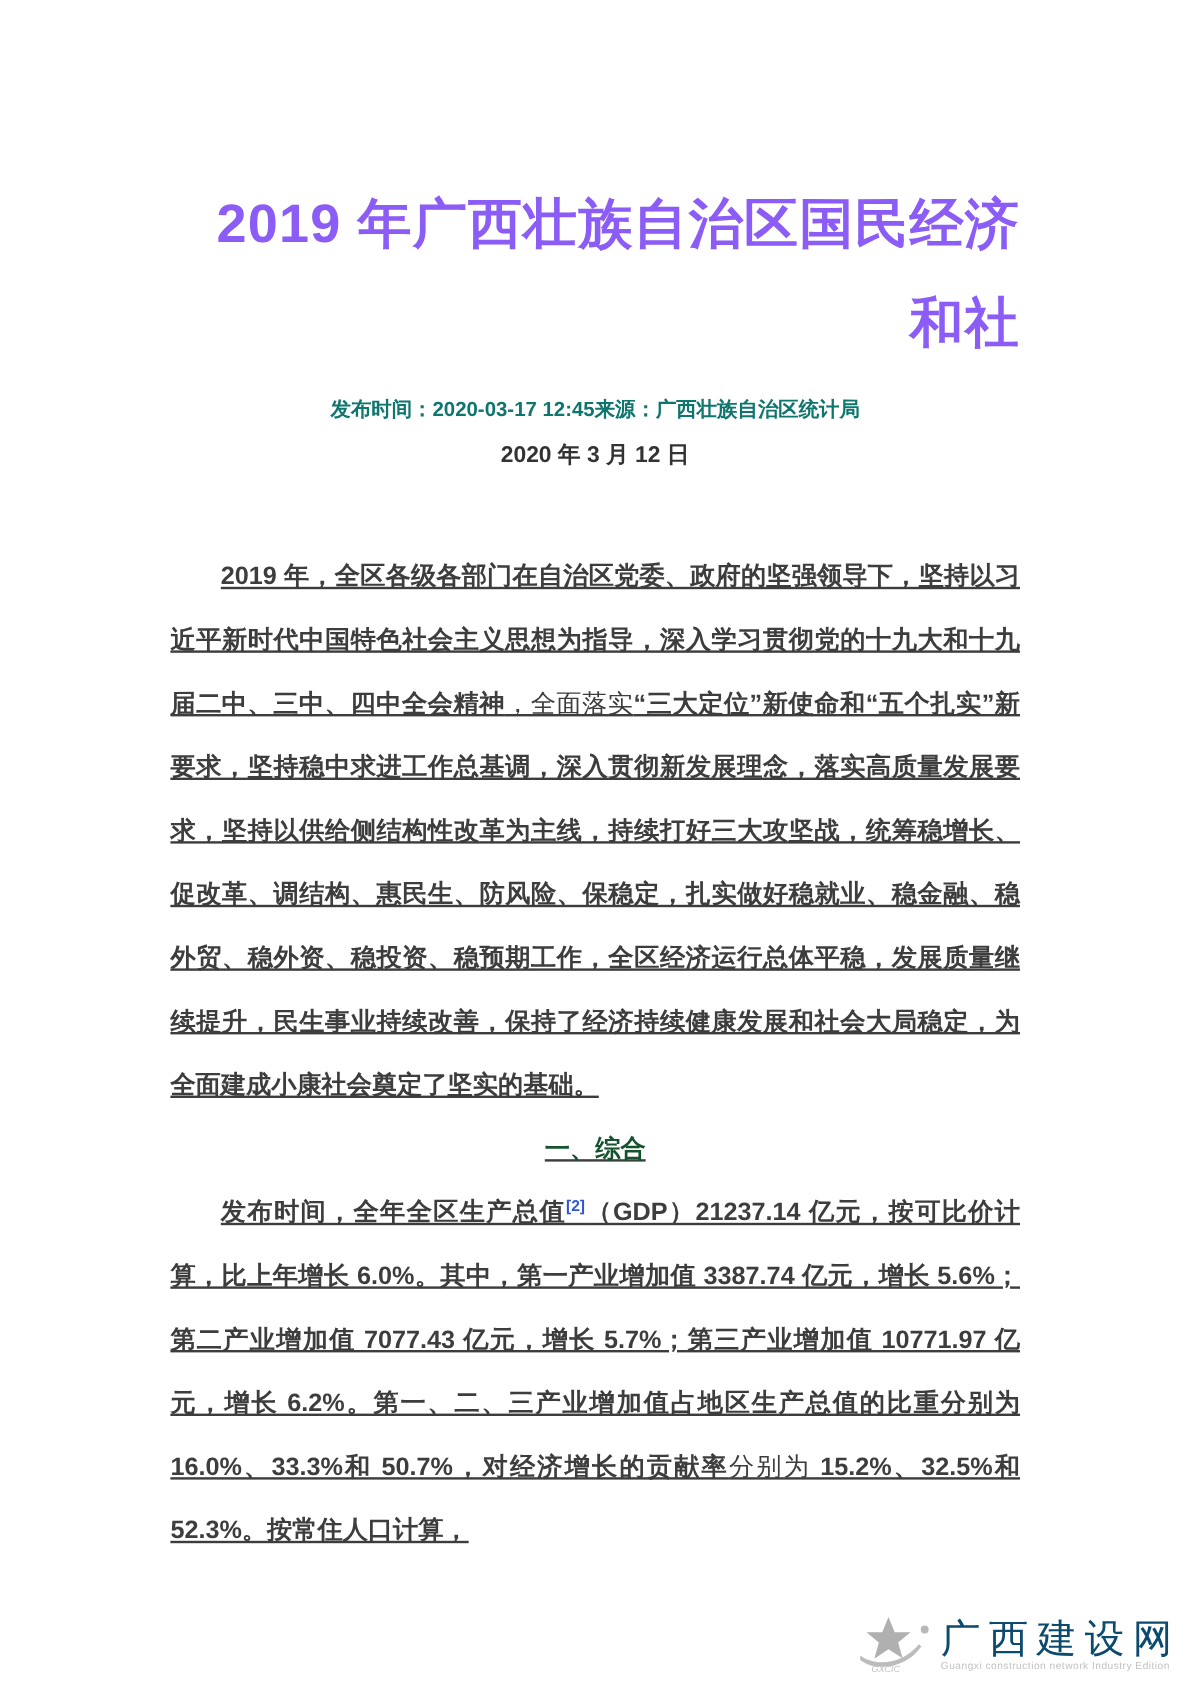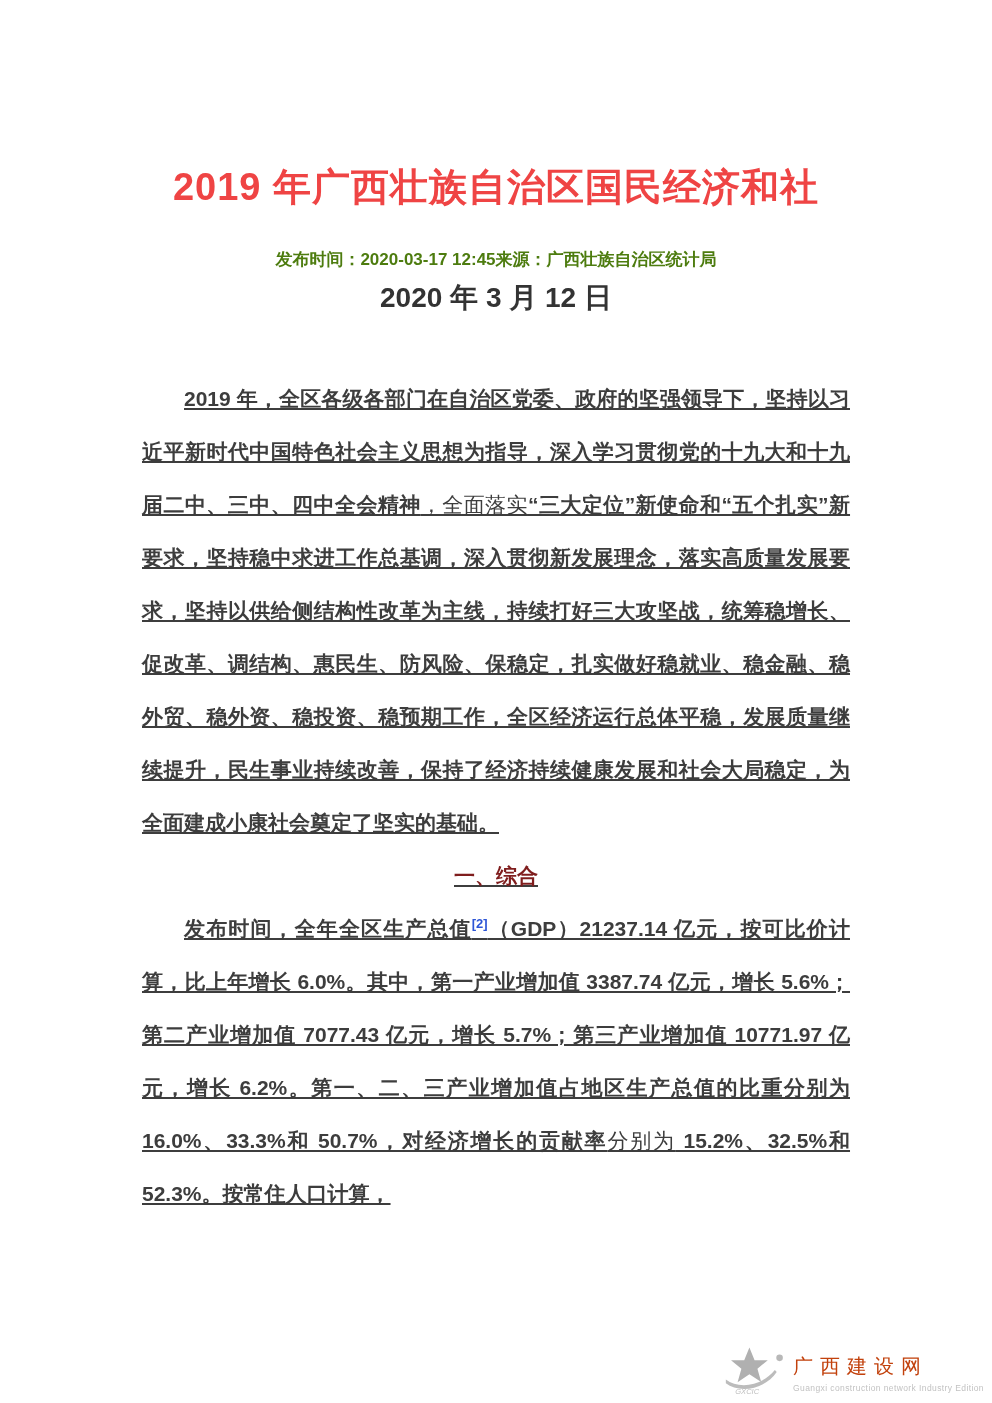--- a/index.html
+++ b/index.html
@@ -11,39 +11,39 @@
     overflow: hidden;
     font-family: "Liberation Sans", "DejaVu Sans", sans-serif;
   }
   .page {
     width: 708px;
     margin: 0 auto;
     padding-top: 146px;
   }
   h1.doc-title {
     margin: 0;
-    font-size: 38px;
+    font-size: 45px;
     line-height: 82px;
     font-weight: 800;
-    color: #ef4444;
-    text-align: center;
+    color: #8b5cf6;
+    text-align: right;
     letter-spacing: 1px;
   }
   .meta-line {
     margin-top: 22px;
     text-align: center;
     font-size: 17px;
     font-weight: 700;
-    color: #4d7c0f;
+    color: #0f766e;
     line-height: 20px;
   }
   .pub-date {
     margin-top: 16px;
     text-align: center;
-    font-size: 28px;
+    font-size: 19px;
     font-weight: 700;
     color: #333333;
     line-height: 24px;
   }
   .doc-body {
     margin-top: 62px;
     font-size: 21px;
     line-height: 53px;
     color: #3d3d3d;
     text-align: justify;
@@ -51,21 +51,21 @@
   }
   p.para {
     margin: 0;
     text-indent: 2em;
   }
   h2.section-heading {
     margin: 0;
     font-size: 21px;
     line-height: 53px;
     font-weight: 700;
-    color: #7f1d1d;
+    color: #14532d;
     text-align: center;
     text-indent: 0;
   }
   .seg-bold { font-weight: 700; }
   .seg-regular { font-weight: 400; }
   sup.fn { line-height: 0; }
   sup.fn a {
     color: #2d55d6;
     font-size: 13px;
     font-weight: 700;
@@ -75,23 +75,23 @@
   .watermark {
     position: absolute;
     right: 8px;
     bottom: 4px;
     display: flex;
     align-items: center;
   }
   .wm-star { width: 66px; height: 54px; flex: 0 0 auto; }
   .wm-text { margin-left: 4px; }
   .wm-name {
-    font-size: 20px;
+    font-size: 33px;
     font-weight: 400;
-    color: #c2410c;
+    color: #0c4a6e;
     letter-spacing: 7px;
     line-height: 30px;
     white-space: nowrap;
   }
   .wm-tagline {
     font-size: 8.5px;
     color: #c2c2c2;
     letter-spacing: 0.4px;
     margin-top: 2px;
     white-space: nowrap;

